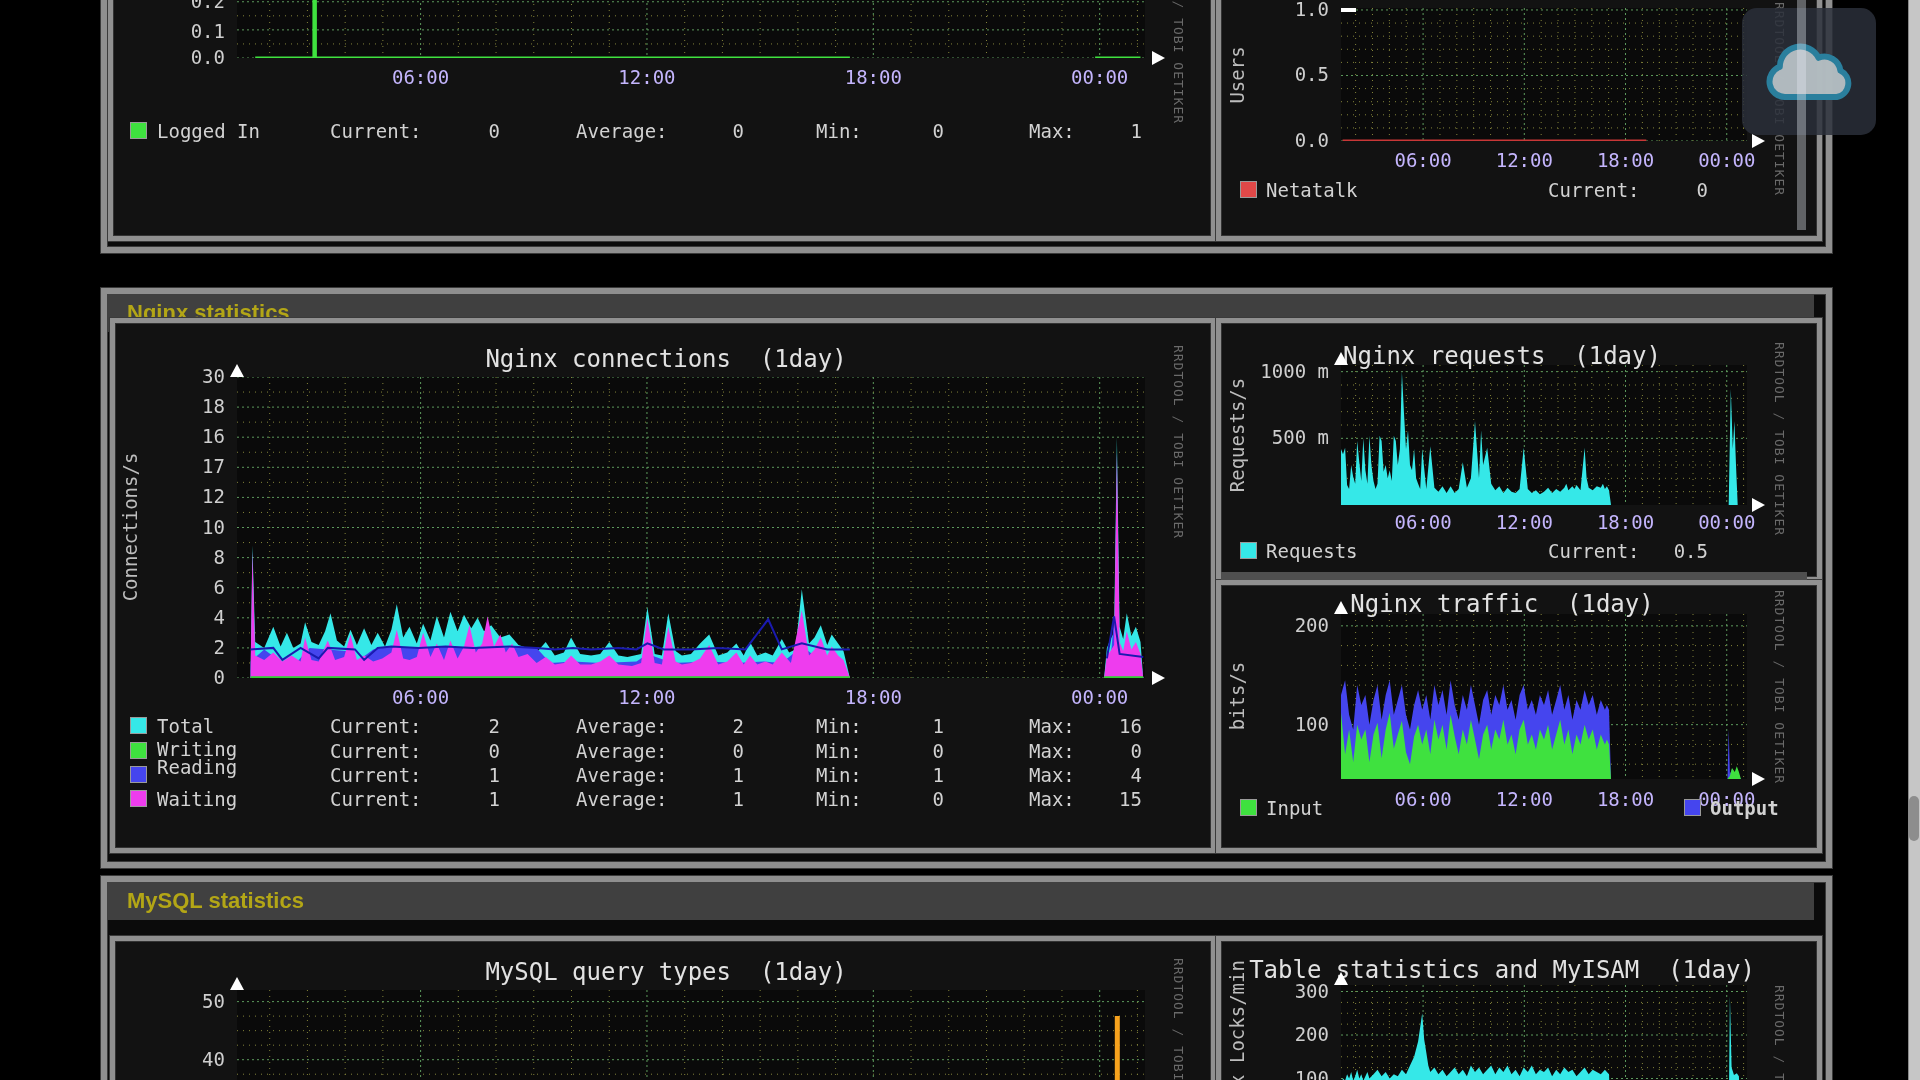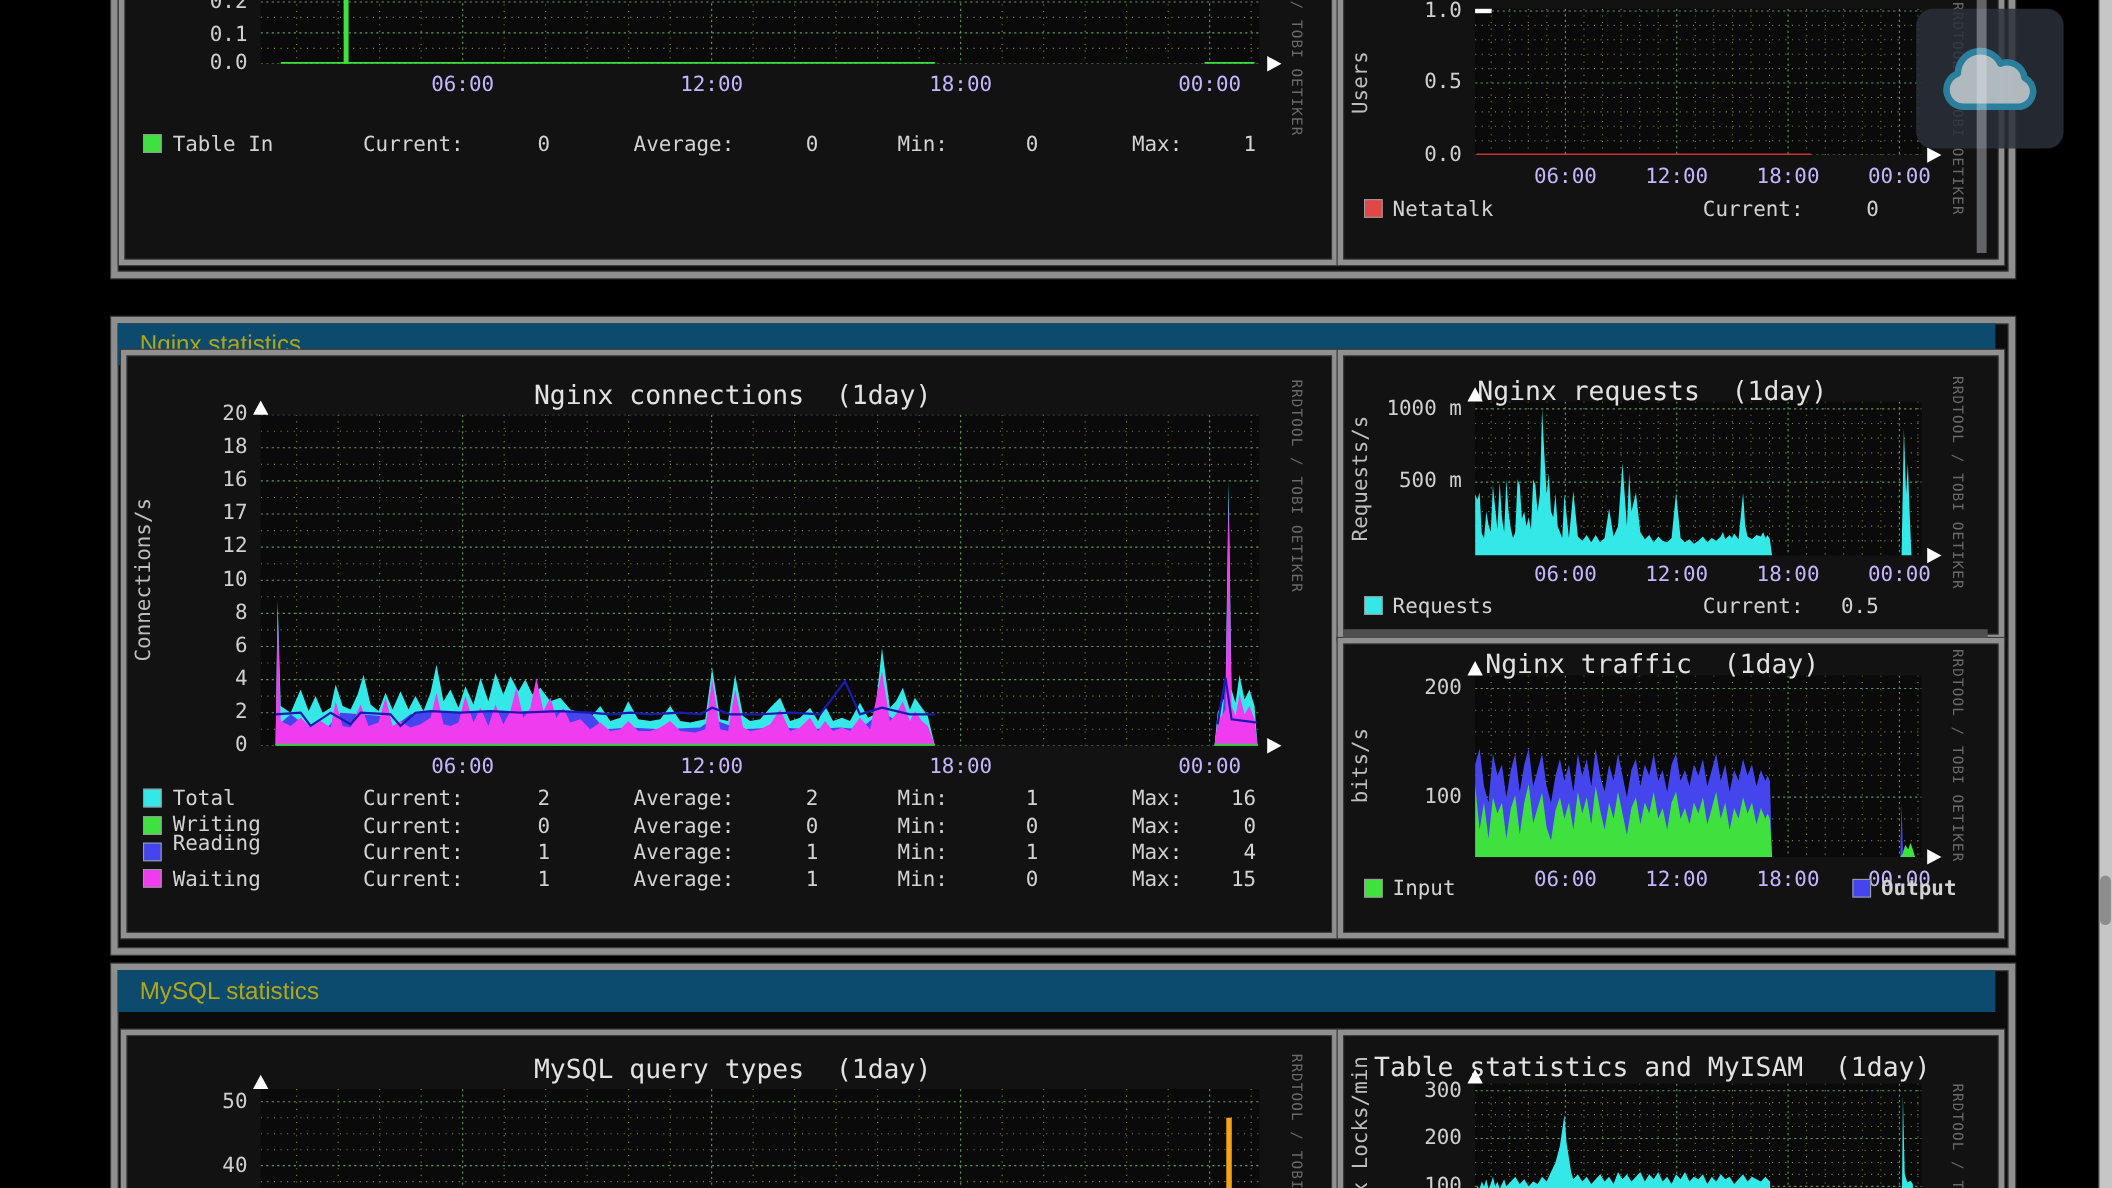--- a/index.html
+++ b/index.html
@@ -1,21 +1,21 @@
 <!DOCTYPE html>
 <html><head>
 <meta charset="utf-8">
 <style>
   html,body{margin:0;padding:0;background:#000;}
   #screen{position:relative;width:1920px;height:1080px;background:#000;overflow:hidden;
           font-family:"DejaVu Sans Mono", monospace;}
   .section{position:absolute;border:6px solid #8f8f8f;background:#0b0b0b;
            box-shadow:0 0 0 1px #3a3a3a, inset 0 0 0 1px #3a3a3a;}
-  .section-header{position:absolute;background:#0c4a6e;
-           font-family:"Liberation Sans", sans-serif;font-weight:normal;font-size:22px;
+  .section-header{position:absolute;background:#404040;
+           font-family:"Liberation Sans", sans-serif;font-weight:bold;font-size:22px;
            color:#b3a616;line-height:38px;padding-left:20px;}
   .panel{position:absolute;border:5px solid #909090;background:#121212;
          box-shadow:0 0 0 1px #3a3a3a, inset 0 0 0 1px #333;}
   .panel-divider{position:absolute;background:#4f4f4f;}
   .gtitle{position:absolute;color:#e2e2e2;font-size:24px;white-space:pre;transform:translateX(-50%);}
   .ylab{position:absolute;color:#bdbdbd;font-size:19px;white-space:pre;
         transform:translate(-50%,-50%) rotate(-90deg);}
   .rrd{position:absolute;color:#6a6a6a;font-size:13px;letter-spacing:1px;white-space:pre;
        transform:translate(-50%,-50%) rotate(90deg);}
   .ytick{position:absolute;color:#cfcfcf;font-size:19px;text-align:right;width:90px;}
@@ -100,21 +100,21 @@
       <div class="rrd" style="left: 1178px; top: 27px;">RRDTOOL / TOBI OETIKER</div>
       <div class="ytick" style="left: 135px; top: -10.25px;">0.2</div>
       <div class="ytick" style="left: 135px; top: 20px;">0.1</div>
       <div class="ytick" style="left: 135px; top: 46px;">0.0</div>
       <div class="xtick" style="left: 420.598px; top: 66px;">06:00</div>
       <div class="xtick" style="left: 646.962px; top: 66px;">12:00</div>
       <div class="xtick" style="left: 873.326px; top: 66px;">18:00</div>
       <div class="xtick" style="left: 1099.69px; top: 66px;">00:00</div>
       <div class="arrow-right" style="left: 1152px; top: 51px;"></div>
       <div class="swatch" style="left: 130px; top: 122px; background: rgb(63, 225, 63);"></div>
-      <div class="legtxt" style="left: 157px; top: 120px;">Table In</div>
+      <div class="legtxt" style="left: 157px; top: 120px;">Logged In</div>
       <div class="legtxt" style="left: 330px; top: 120px;">Current:</div>
       <div class="legval" style="left: 390px; top: 120px;">0</div>
       <div class="legtxt" style="left: 576px; top: 120px;">Average:</div>
       <div class="legval" style="left: 634px; top: 120px;">0</div>
       <div class="legtxt" style="left: 816px; top: 120px;">Min:</div>
       <div class="legval" style="left: 834px; top: 120px;">0</div>
       <div class="legtxt" style="left: 1029px; top: 120px;">Max:</div>
       <div class="legval" style="left: 1032px; top: 120px;">1</div>
       <svg width="406" height="133" style="position: absolute; left: 1341px; top: 8px; background: rgb(10, 10, 10);">
         <line x1="14.616000000000014" y1="0" x2="14.616000000000014" y2="133" stroke="#83833a" stroke-dasharray="1,5" stroke-width="1"></line>
@@ -222,21 +222,21 @@
         <polygon points="13.6,301.0 13.6,296.5 15.4,174.6 18.2,278.4 27.2,282.9 36.3,275.4 45.4,284.4 54.5,278.4 63.6,284.4 68.1,260.4 74.5,282.9 81.7,284.4 90.8,263.4 98.1,282.9 107.1,279.9 113.5,257.4 119.9,282.9 127.1,278.4 136.2,284.4 145.3,281.4 154.4,275.4 159.8,252.8 166.2,281.4 172.5,282.9 179.8,279.9 186.1,255.8 193.4,279.9 199.8,266.4 207.0,282.9 213.4,263.4 220.6,281.4 227.0,269.4 232.4,248.3 238.8,275.4 245.2,266.4 250.6,239.3 257.0,269.4 263.3,257.4 268.8,275.4 275.1,266.4 281.5,279.9 290.6,276.9 299.6,285.9 308.7,279.9 317.8,287.5 326.9,285.9 334.1,278.4 343.2,287.5 354.1,287.5 363.2,284.4 372.3,278.4 381.4,287.5 395.0,289.0 404.1,285.9 410.4,240.8 417.7,285.9 424.9,287.5 431.3,249.8 438.6,284.4 444.9,287.5 454.0,285.9 463.1,281.4 472.2,267.9 481.2,287.5 490.3,284.4 499.4,275.4 506.7,287.5 513.0,278.4 520.3,287.5 528.5,284.4 535.7,287.5 544.8,275.4 553.9,285.9 564.8,233.3 572.0,278.4 577.5,272.4 583.8,260.4 590.2,278.4 594.7,269.4 601.1,278.4 606.5,282.9 612.9,301.0 612.9,301.0" fill="#ee3cee"></polygon>
         <polygon points="867.1,301.0 867.1,301.0 869.9,278.4 873.5,273.9 877.1,267.9 879.9,75.3 882.6,264.9 886.2,273.9 889.8,254.3 894.4,272.4 898.9,264.9 903.5,276.9 906.2,301.0 906.2,301.0" fill="#ee3cee"></polygon>
         <polyline points="13.6,300.2 612.9,300.2" fill="none" stroke="#2fd32f" stroke-width="2"></polyline>
         <polyline points="867.1,300.2 906.2,300.2" fill="none" stroke="#2fd32f" stroke-width="2"></polyline>
         <polyline points="13.6,272.4 36.3,270.9 45.4,282.9 63.6,270.9 81.7,281.4 90.8,270.9 118.0,272.4 127.1,282.9 140.7,270.9 154.4,269.4 181.6,270.9 208.8,269.4 236.1,270.9 272.4,269.4 299.6,270.9 317.8,272.4 336.0,270.9 354.1,272.4 381.4,270.9 399.5,272.4 410.4,266.4 426.8,272.4 454.0,272.4 481.2,270.9 508.5,272.4 531.2,242.3 544.8,272.4 564.8,266.4 590.2,272.4 612.9,272.4" fill="none" stroke="#1a1ab0" stroke-width="2"></polyline>
         <polyline points="869.9,281.4 877.1,239.3 882.6,276.9 906.2,279.9" fill="none" stroke="#1a1ab0" stroke-width="2"></polyline>
       </svg>
       <div class="gtitle" style="left: 666px; top: 345px;">Nginx connections  (1day)</div>
       <div class="ylab" style="left: 130px; top: 527px;">Connections/s</div>
       <div class="rrd" style="left: 1178px; top: 442px;">RRDTOOL / TOBI OETIKER</div>
-      <div class="ytick" style="left: 135px; top: 365px;">20</div>
+      <div class="ytick" style="left: 135px; top: 365px;">30</div>
       <div class="ytick" style="left: 135px; top: 395.1px;">18</div>
       <div class="ytick" style="left: 135px; top: 425.2px;">16</div>
       <div class="ytick" style="left: 135px; top: 455.3px;">17</div>
       <div class="ytick" style="left: 135px; top: 485.4px;">12</div>
       <div class="ytick" style="left: 135px; top: 515.5px;">10</div>
       <div class="ytick" style="left: 135px; top: 545.6px;">8</div>
       <div class="ytick" style="left: 135px; top: 575.7px;">6</div>
       <div class="ytick" style="left: 135px; top: 605.8px;">4</div>
       <div class="ytick" style="left: 135px; top: 635.9px;">2</div>
       <div class="ytick" style="left: 135px; top: 666px;">0</div>

